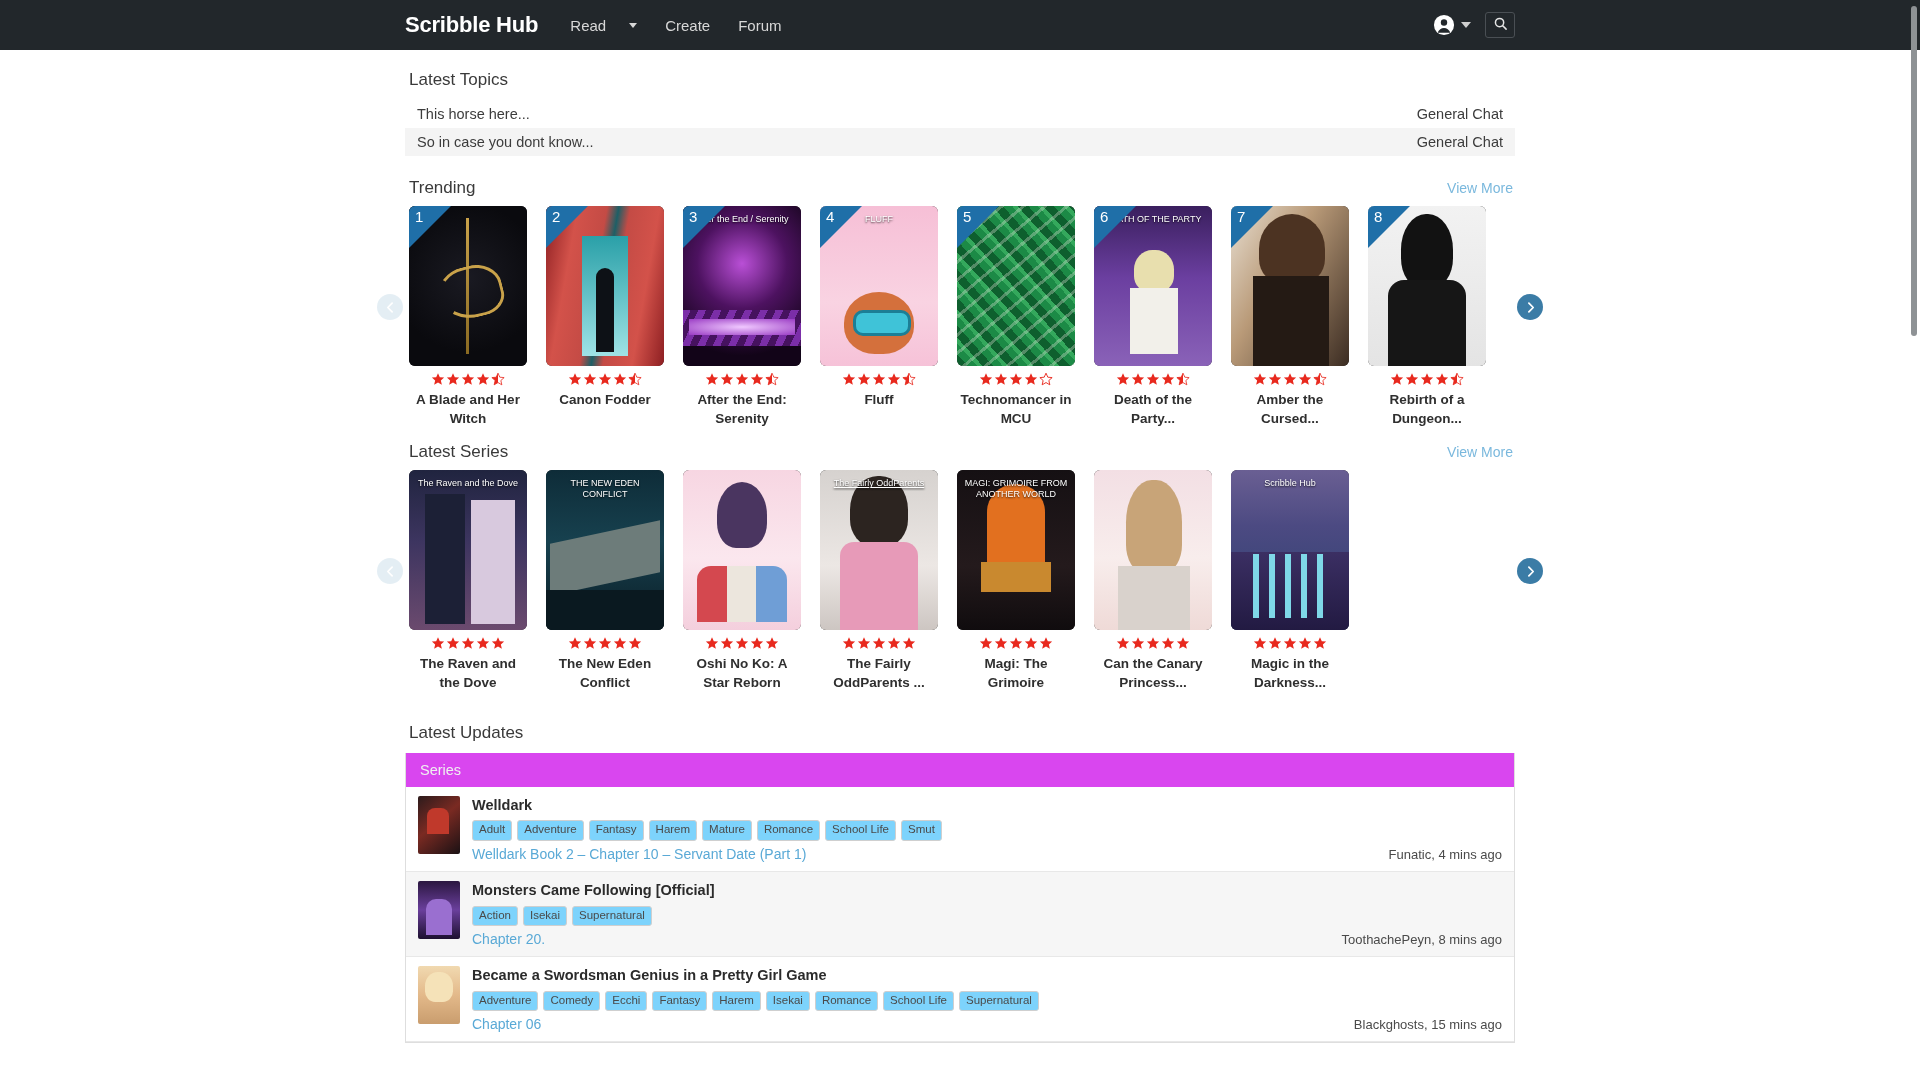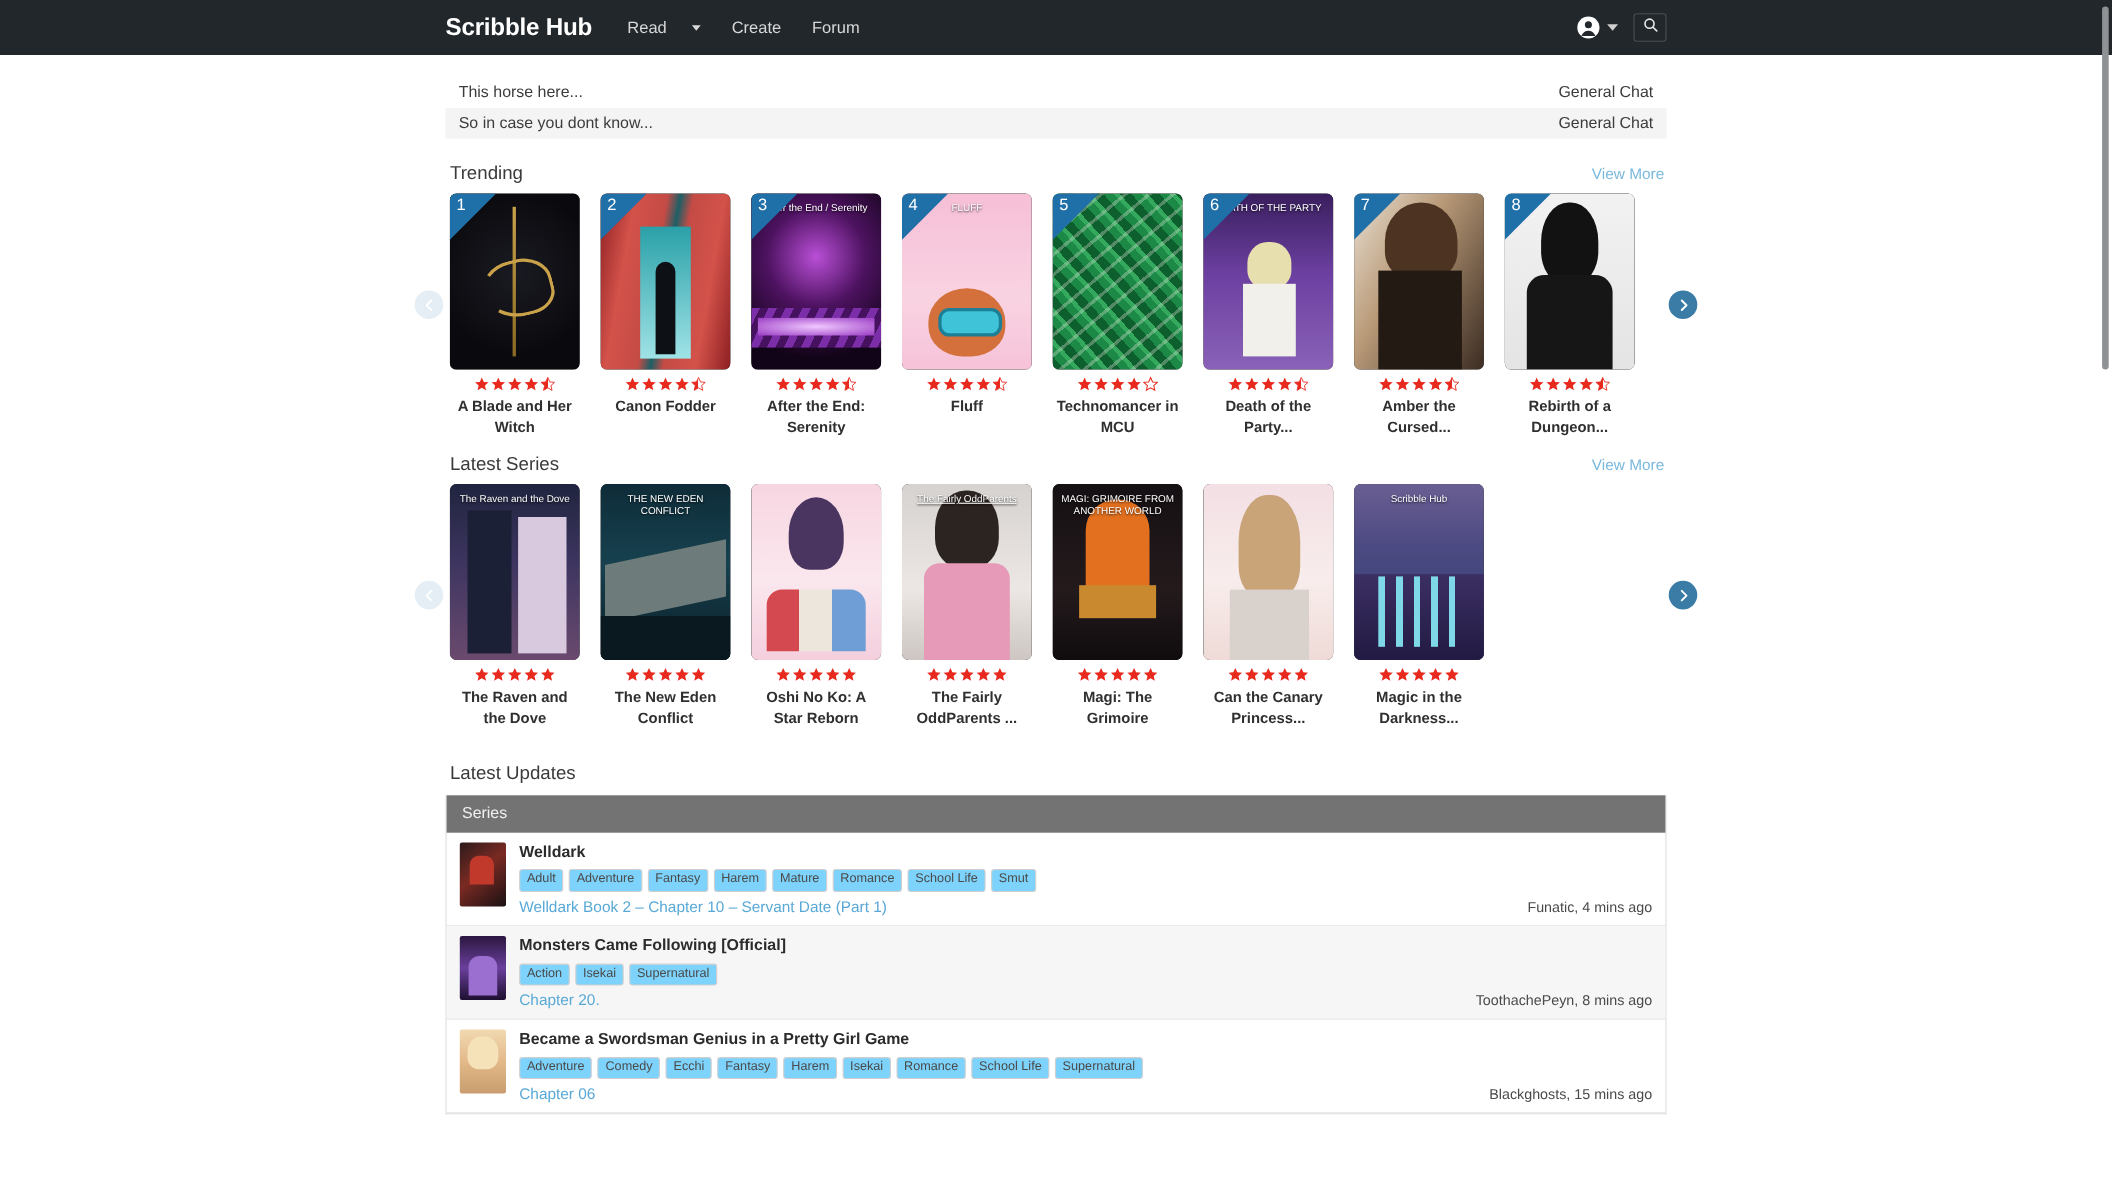--- a/index.html
+++ b/index.html
@@ -192,21 +192,21 @@
   .nav-arrow.prev { left: -28px; background: #cfe1ec; opacity: .55; }
   .nav-arrow.next { right: -28px; background: #3b7ca6; }
 
   
   .updates { margin-top: 30px; }
   .upd-table {
     border: 1px solid #dedede;
     border-top: none;
   }
   .upd-head {
-    background: #737373;
+    background: #d946ef;
     color: #f0f0f0;
     font-size: 14.5px;
     padding: 9px 14px;
   }
   .upd-row {
     display: flex;
     gap: 12px;
     padding: 9px 12px 9px 12px;
     border-bottom: 1px solid #e8e8e8;
   }
@@ -377,20 +377,21 @@
             </svg>
           </span>
         </div>
       </div>
     </div>
   </div>
 
   <div class="wrap">
 
     <div class="topics">
+      <div class="sec-title">Latest Topics</div>
       <div>
         <div class="topic-row">
           <span>This horse here...</span>
           <span class="topic-cat">General Chat</span>
         </div>
         <div class="topic-row alt">
           <span>So in case you dont know...</span>
           <span class="topic-cat">General Chat</span>
         </div>
       </div>

